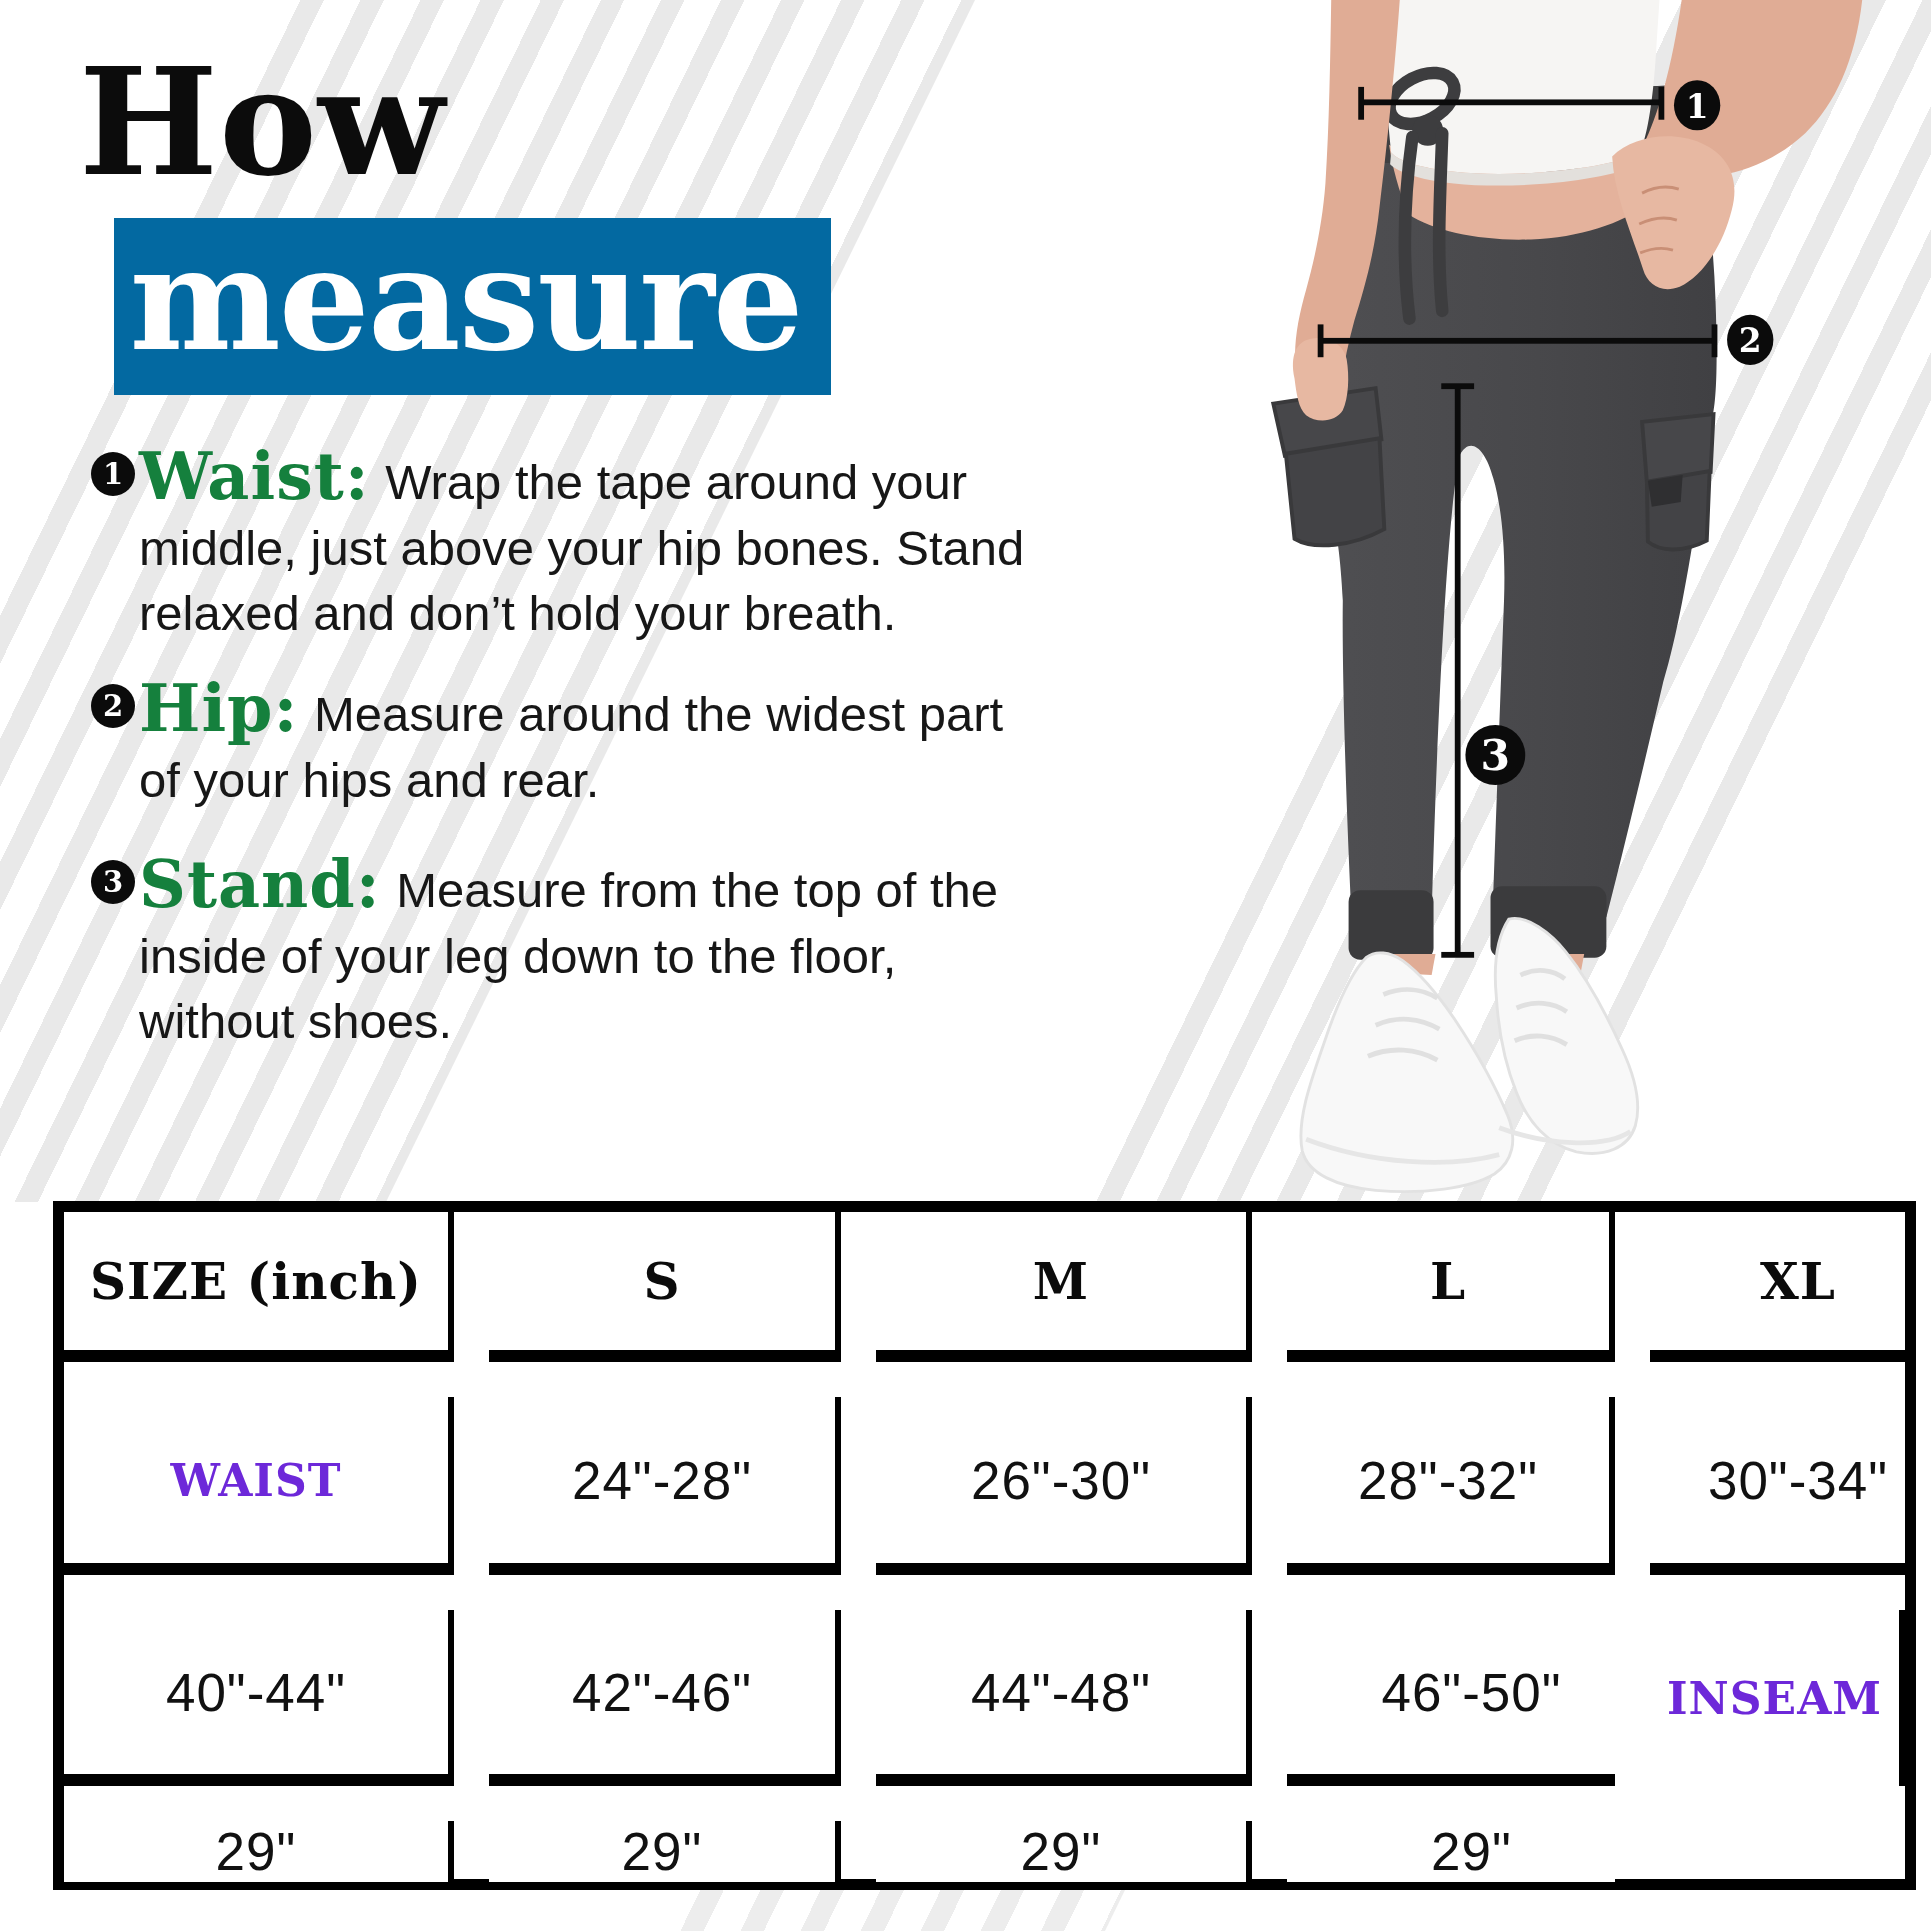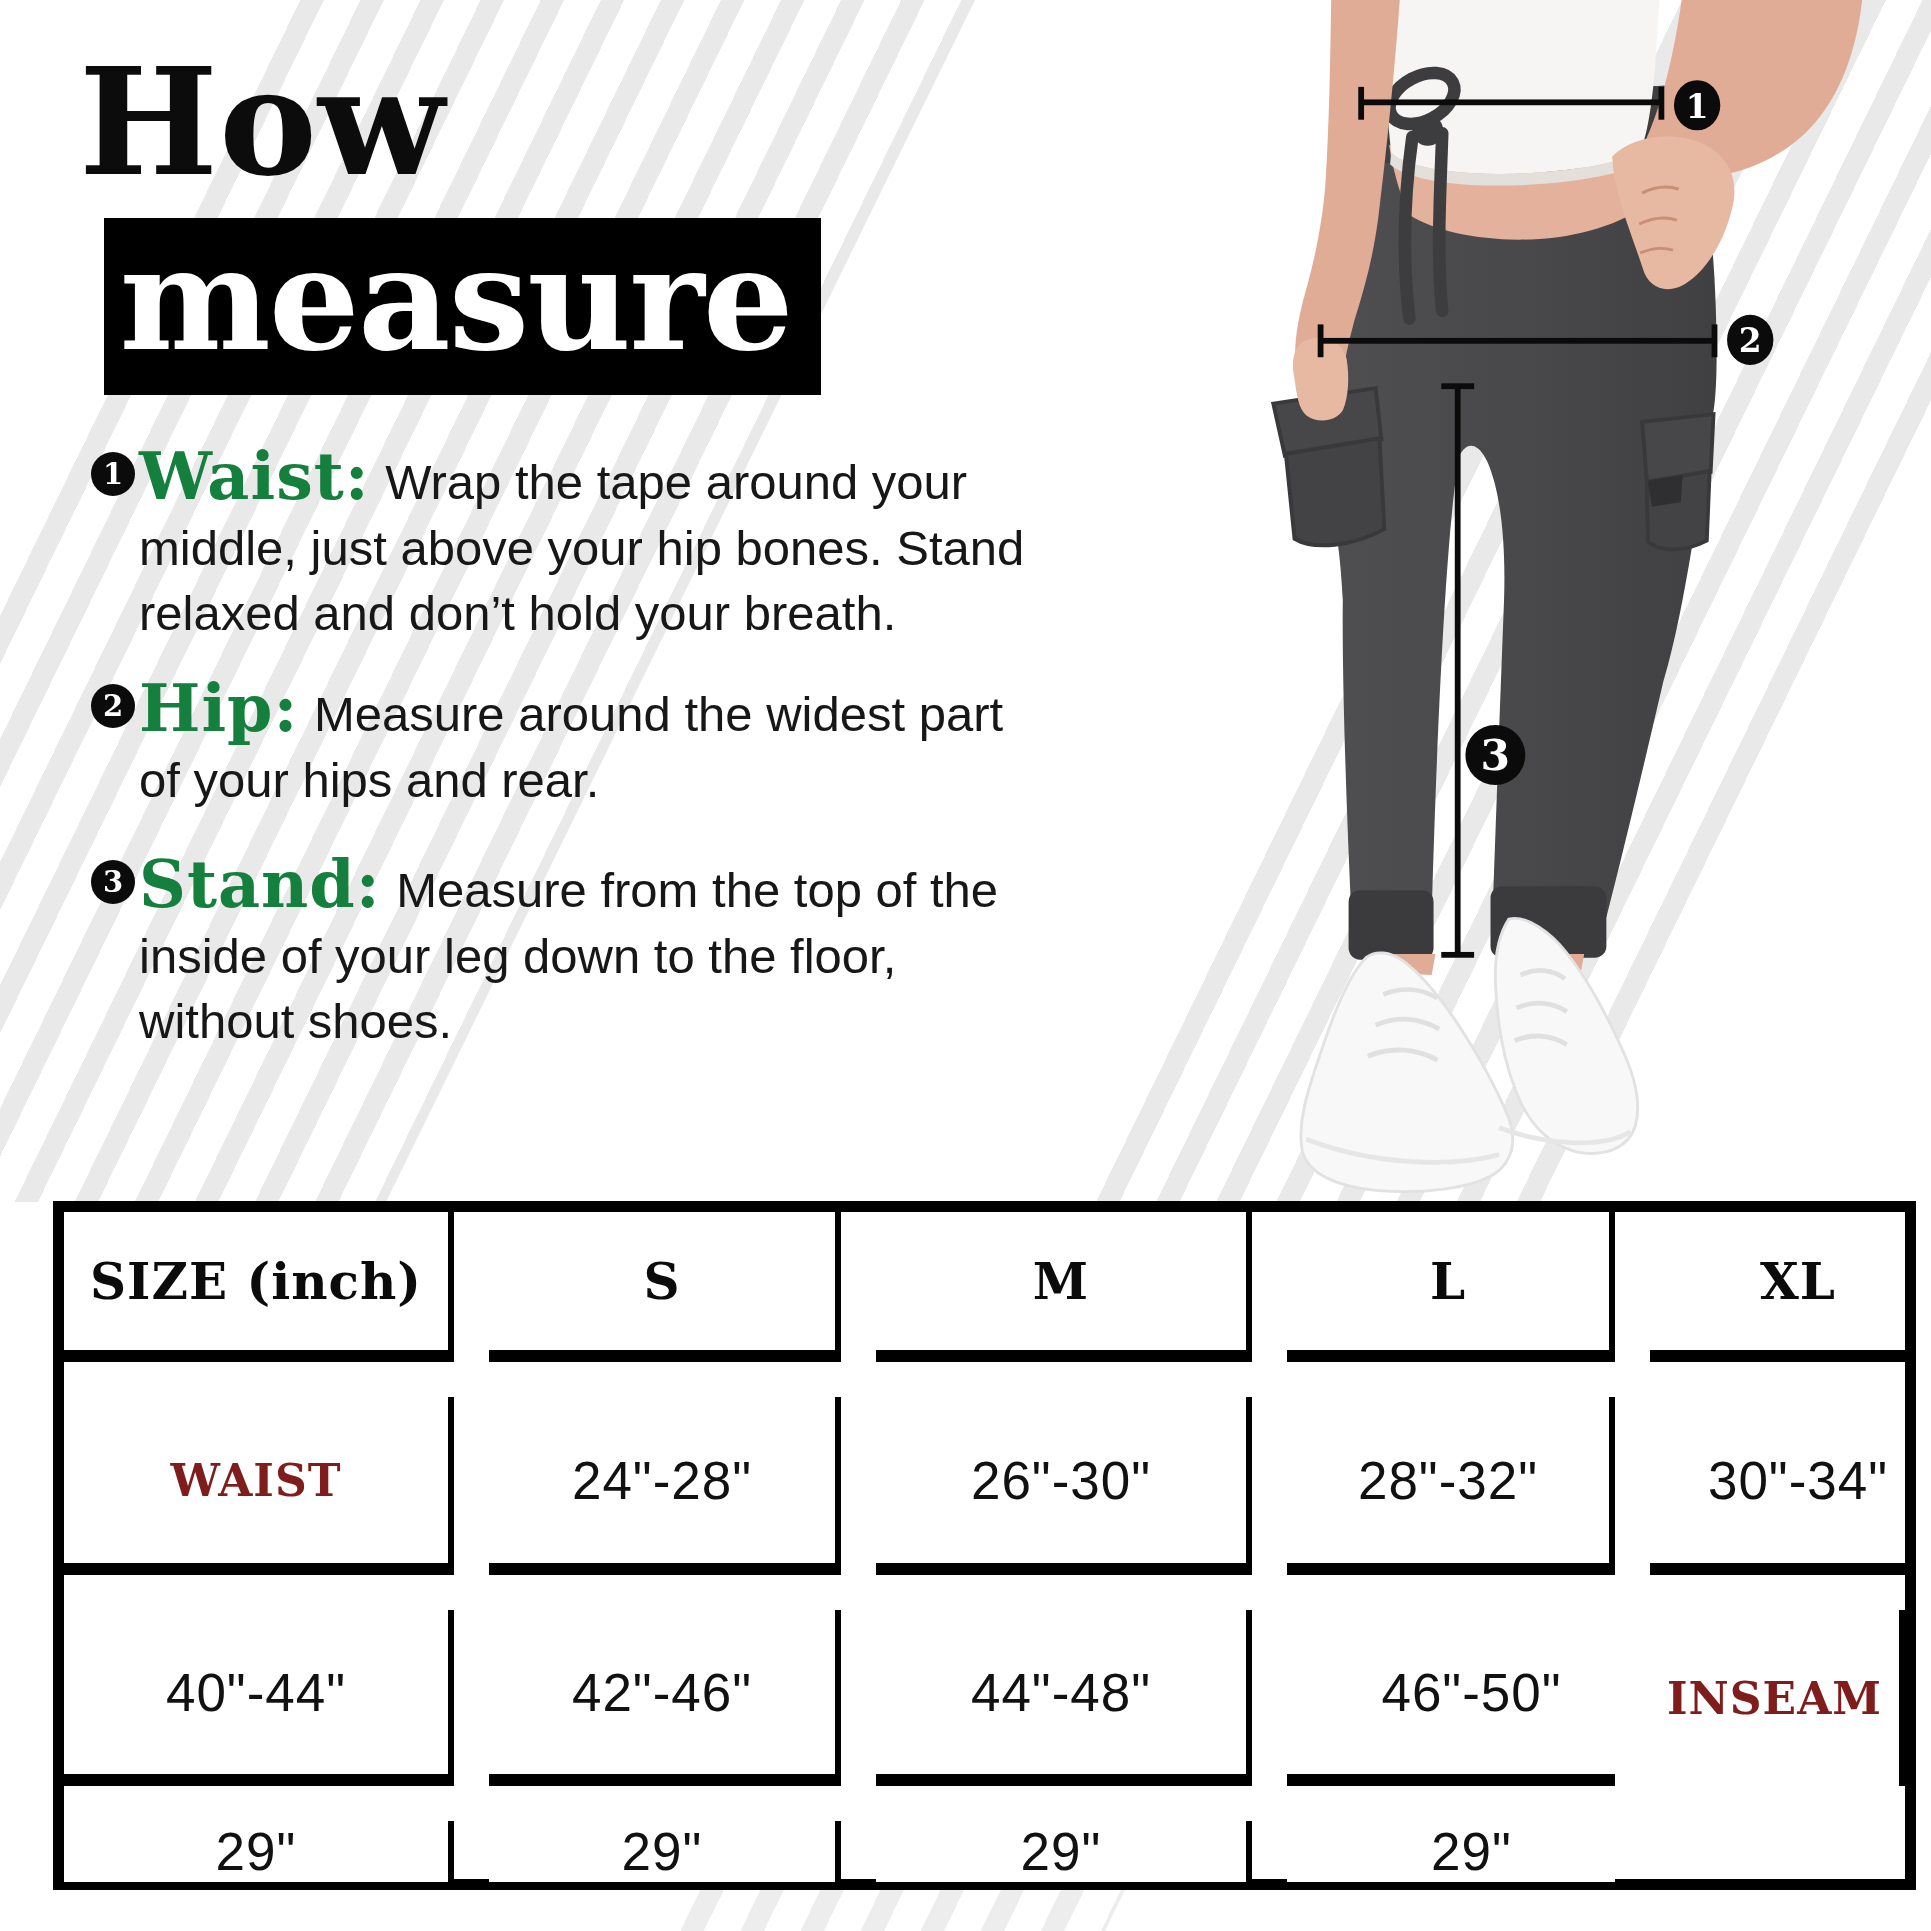--- a/index.html
+++ b/index.html
@@ -11,21 +11,21 @@
            background:repeating-linear-gradient(116deg,#e9e9e9 0 21px,rgba(255,255,255,0) 21px 54px);}
   #stripes-left  {clip-path:polygon(290px 0px,975px 0px,386px 1202px,0px 1202px,0px 591px);}
   #stripes-right {clip-path:polygon(1667px 0px,1931px 0px,1931px 425px,1553px 1202px,1080px 1202px);}
   #stripes-bottom{clip-path:polygon(690px 1890px,1125px 1890px,1105px 1931px,670px 1931px);
            background:repeating-linear-gradient(116deg,#ededed 0 21px,rgba(255,255,255,0) 21px 54px);}
 
   
   .headline{position:absolute;z-index:2;color:#0c0c0c;font-family:"DejaVu Serif",serif;font-weight:700;}
   #title-line1{left:79px;top:46px;font-size:147px;line-height:1.05;letter-spacing:1px;text-align:right;}
   #title-line2{left:93px;top:218px;display:flex;align-items:baseline;font-size:143px;line-height:1.05;}
-  #title-line2 .hl{background:#000000;color:#ffffff;margin-left:11px;padding:5.8px 29px 21px 15.4px;letter-spacing:-1.9px;}
+  #title-line2 .hl{background:#0369a1;color:#ffffff;margin-left:21px;padding:5.8px 29px 21px 15.4px;letter-spacing:-1.9px;}
 
   
   .para{position:absolute;z-index:2;left:139px;width:927px;
         font-size:49px;line-height:1.34;color:#171717;}
   .para .bullet{position:absolute;left:-48px;top:7.7px;width:44px;height:44px;border-radius:50%;
         background:#0b0b0b;color:#fff;text-align:center;
         font:700 29px/44px "DejaVu Serif",serif;}
   .para .lead{font:700 65px/1 "DejaVu Serif",serif;color:#15803d;margin-right:15.4px;letter-spacing:1px;}
   .para .body{white-space:pre-line;}
   #para-waist{top:444px;}
@@ -40,21 +40,21 @@
   
   #size-table{position:absolute;left:53px;top:1201px;width:1863px;height:689px;z-index:3;
       box-sizing:border-box;border:11.6px solid #000;background:#fff;
       display:grid;grid-template-columns:390px 352px 376px 328px auto;
       grid-template-rows:150px 178px 176px auto;gap:35px;}
   .cell{display:flex;align-items:center;justify-content:center;box-sizing:border-box;
       border-right:6.8px solid #000;border-bottom:12.6px solid #000;background:#fff;}
   .cell.last-col{border-right:none;padding-left:41px;}
   .cell.last-row{border-bottom:none;}
   .cell.head{font:700 50px "DejaVu Serif",serif;color:#0b0b0b;letter-spacing:1px;}
-  .cell.rowlabel{font:700 44px "DejaVu Serif",serif;color:#7f1d1d;letter-spacing:1px;}
+  .cell.rowlabel{font:700 44px "DejaVu Serif",serif;color:#6d28d9;letter-spacing:1px;}
   .cell.val{font-size:53px;color:#111;letter-spacing:1px;}
 </style>
 </head>
 <body>
 
 <div class="canvas">
 
   <div class="stripes" id="stripes-left"></div>
   <div class="stripes" id="stripes-right"></div>
   <div class="stripes" id="stripes-bottom"></div>

